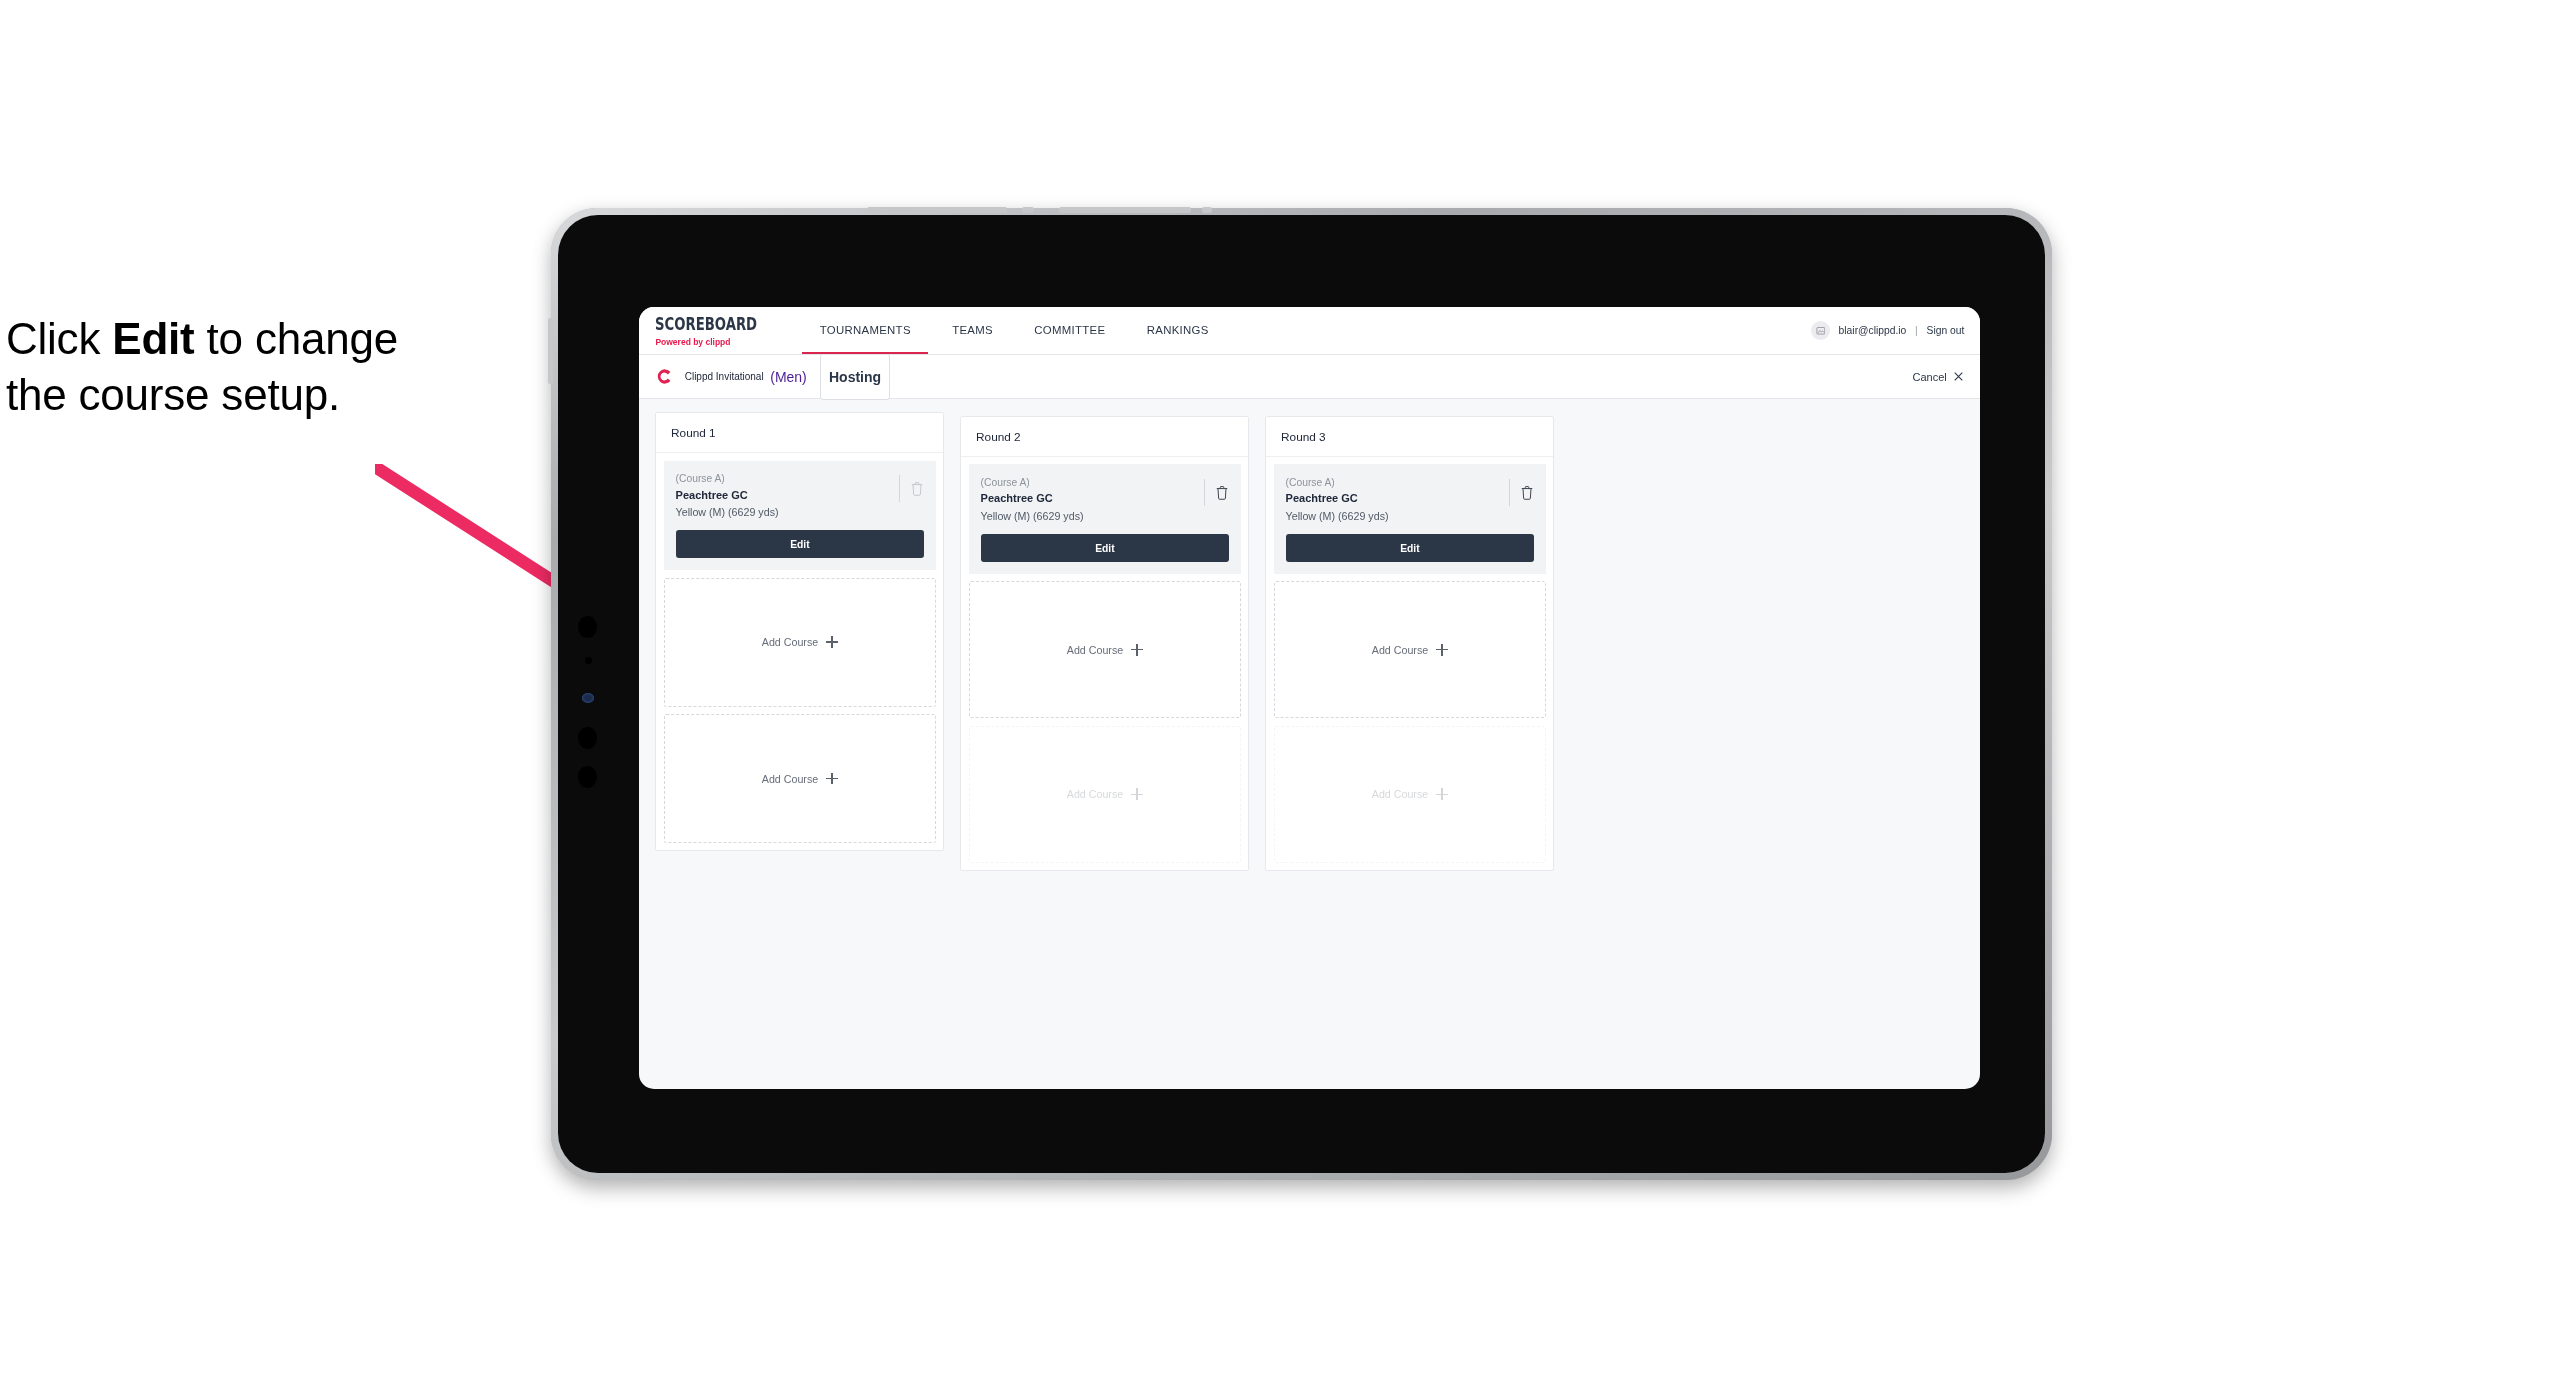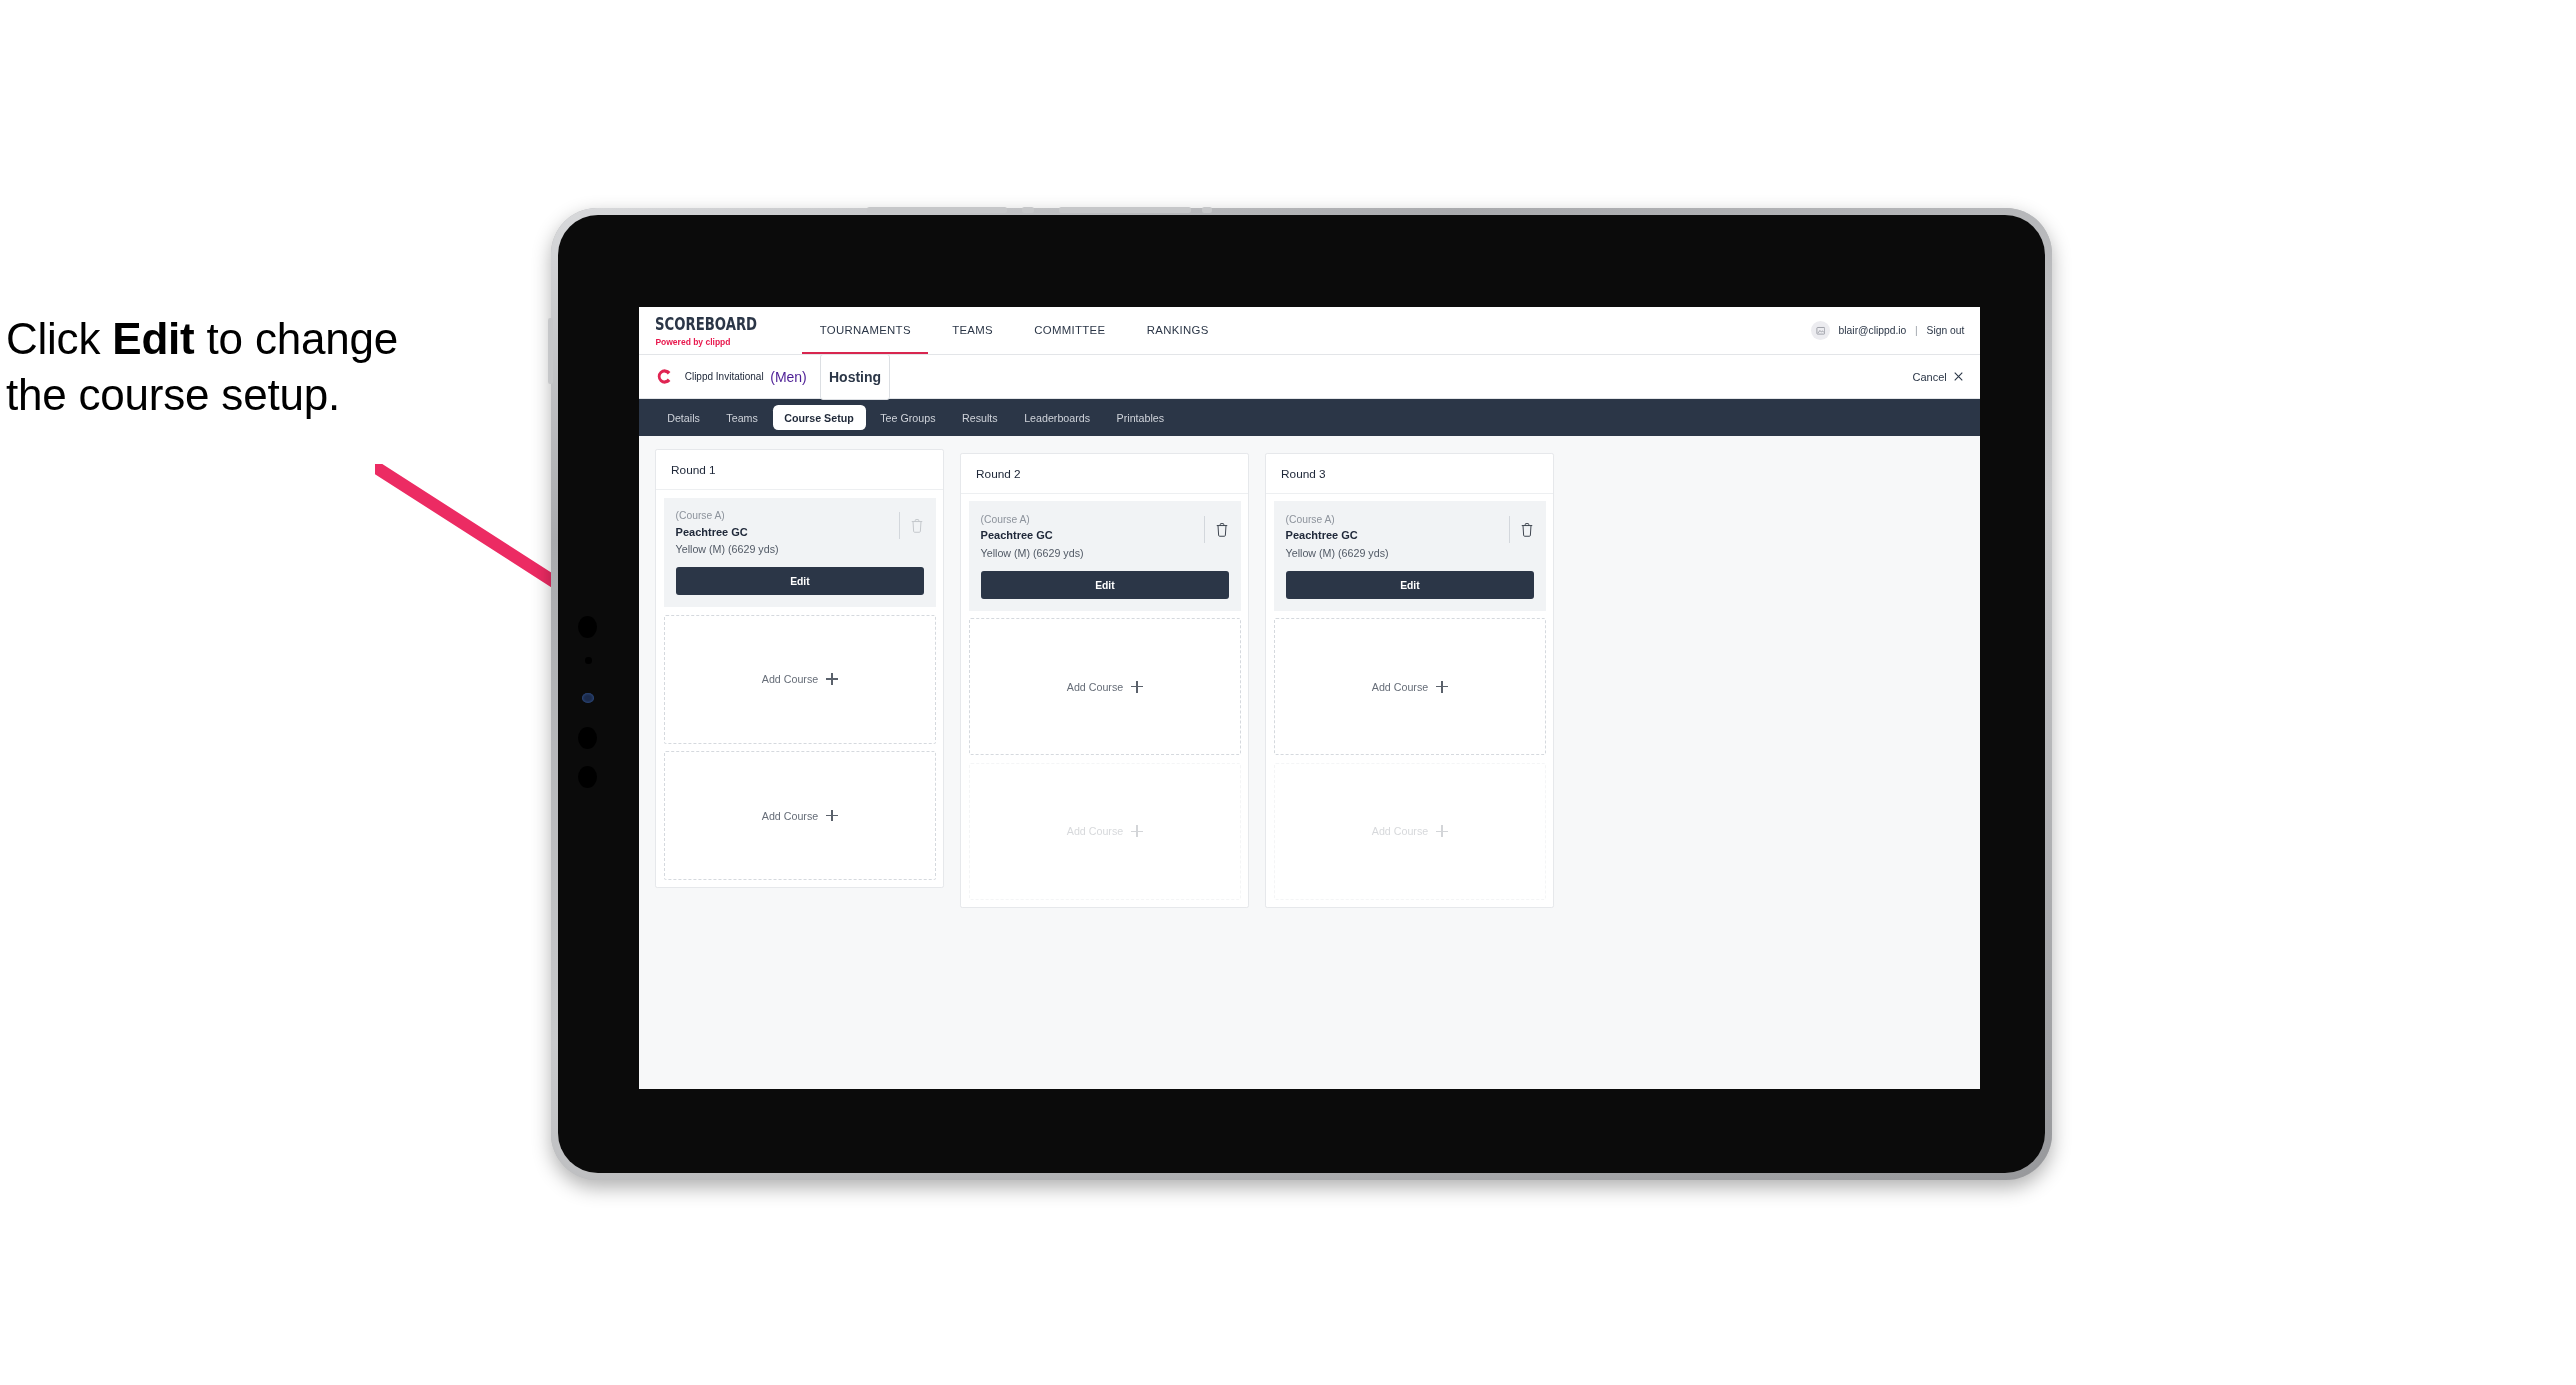--- a/index.html
+++ b/index.html
@@ -46,21 +46,21 @@
   #cam1{left:20px;top:401px;width:19px;height:22px;}
   #cam2{left:27px;top:442px;width:6.6px;height:6.6px;}
   #cam3{left:24px;top:478px;width:11.8px;height:9.6px;background:#1b2a4a;
         box-shadow:inset 0 0 2.9px #3a5fa0;}
   #cam4{left:20px;top:512px;width:19px;height:22px;}
   #cam5{left:20px;top:551px;width:19px;height:22px;}
 
   
   #viewport{
     position:absolute;left:81px;top:92px;width:1341px;height:782px;
-    background:#f7f8f9;overflow:hidden;
+    background:#f7f8f9;overflow:hidden;border-radius:15px;
   }
 
   
   #topbar{
     height:47px;background:#ffffff;display:flex;align-items:stretch;
     border-bottom:0.7px solid #e3e5e8;position:relative;
   }
   #brand{
     display:flex;flex-direction:column;justify-content:center;
     padding:0 19px 0 16px;
@@ -229,29 +229,20 @@
         <span id="tour-gender">(Men)</span>
         <span id="hosting-badge">Hosting</span>
         <div id="cancel-btn">
           <span>Cancel</span>
           <svg id="cancel-x" width="11" height="11" viewBox="0 0 16 16" stroke="#2b3647" stroke-width="1.6">
             <path d="M2.5 2.5 L13.5 13.5 M13.5 2.5 L2.5 13.5"></path>
           </svg>
         </div>
       </div>
 
-      <div id="tabbar">
-        <div class="tab">Details</div>
-        <div class="tab">Teams</div>
-        <div class="tab active">Course Setup</div>
-        <div class="tab">Tee Groups</div>
-        <div class="tab">Results</div>
-        <div class="tab">Leaderboards</div>
-        <div class="tab">Printables</div>
-      </div>
 
       <div id="rounds">
 
         <div class="round-col">
           <div class="round-head">Round 1</div>
           <div class="round-body">
             <div class="course-card">
               <div class="course-top">
                 <div class="course-text">
                   <div class="course-label">(Course A)</div>

